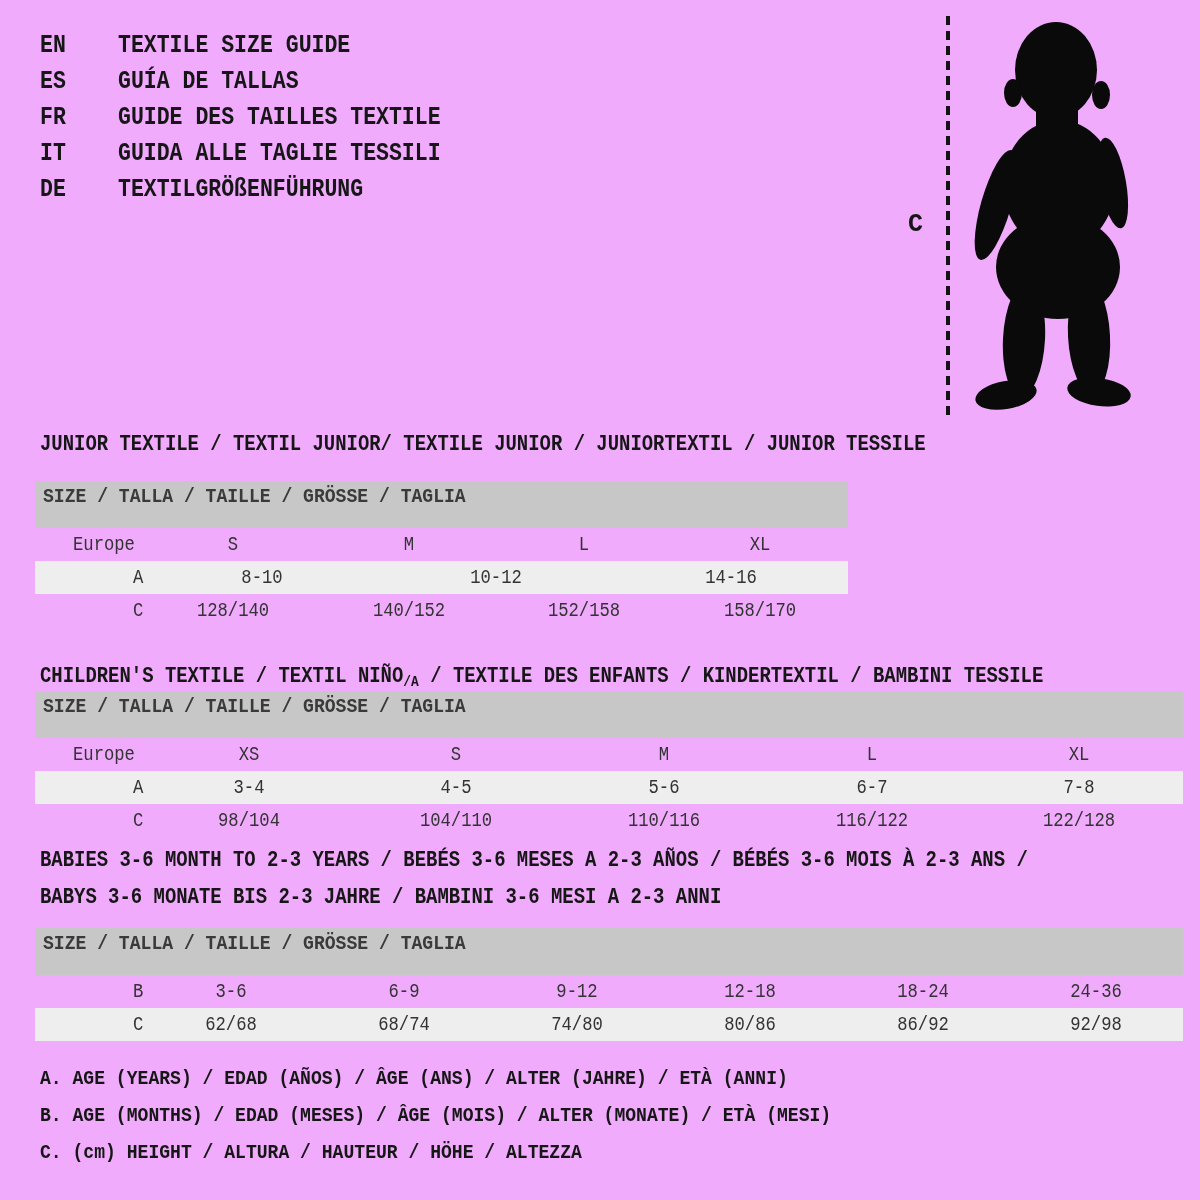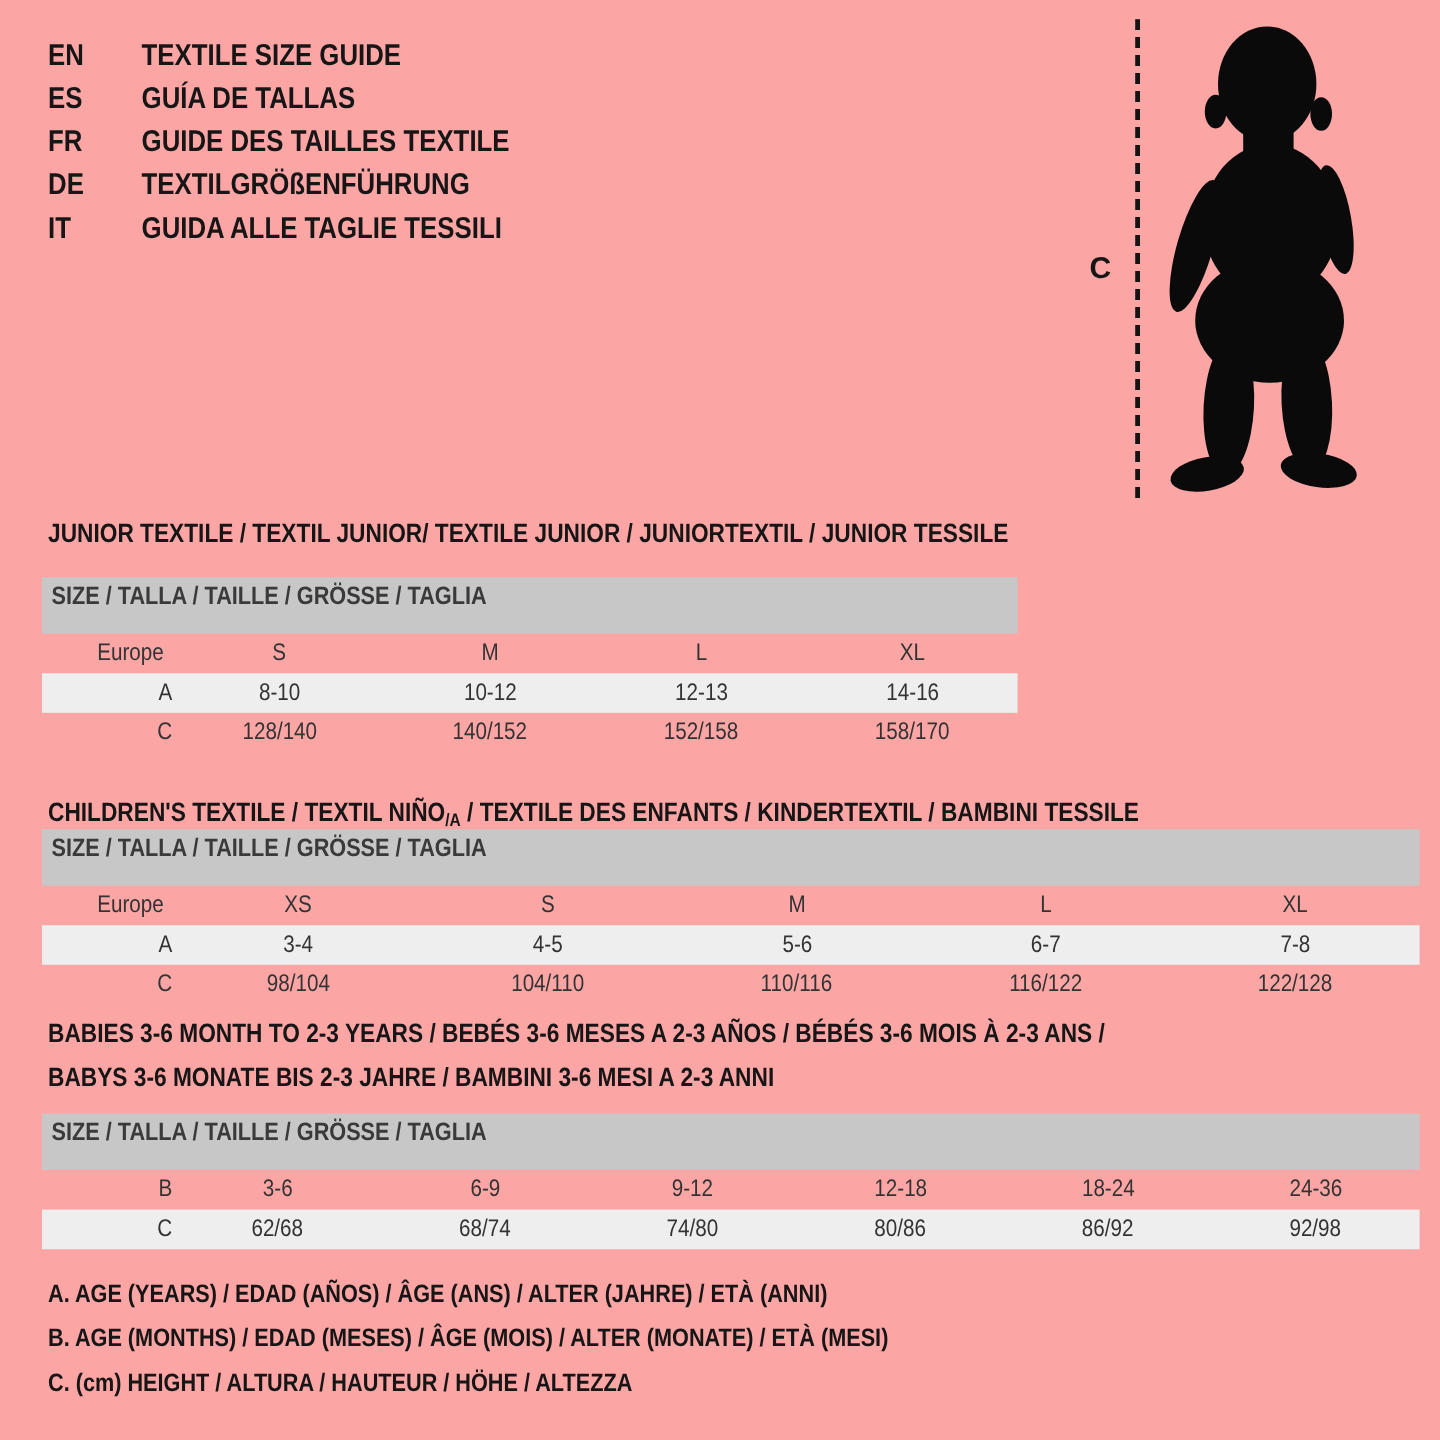--- a/index.html
+++ b/index.html
@@ -1,18 +1,18 @@
 <!DOCTYPE html>
 <html><head>
 <meta charset="utf-8">
 <style>
   html,body{margin:0;padding:0;background:#fff;}
   .canvas{
-    position:relative;width:1200px;height:1200px;background:#fca5a5;overflow:hidden;
-    font-family:Liberation Sans, sans-serif;color:#1e1e1e;
+    position:relative;width:1200px;height:1200px;background:#f0abfc;overflow:hidden;
+    font-family:Liberation Mono, monospace;color:#1e1e1e;
   }
   
   .cx{display:inline-block;transform:scaleX(0.86);transform-origin:50% 50%;white-space:nowrap;}
   .cx-l{transform-origin:0 50%;}
 
   
   .langs{position:absolute;left:40px;top:28px;}
   .lang-row{display:flex;height:36px;line-height:36px;font-weight:700;font-size:25px;color:#161616;}
   .lang-code{width:78px;flex:0 0 78px;}
   
@@ -53,26 +53,26 @@
     </div>
     <div class="lang-row">
       <span class="lang-code"><span class="cx cx-l">ES</span></span>
       <span class="cx cx-l">GUÍA DE TALLAS</span>
     </div>
     <div class="lang-row">
       <span class="lang-code"><span class="cx cx-l">FR</span></span>
       <span class="cx cx-l">GUIDE DES TAILLES TEXTILE</span>
     </div>
     <div class="lang-row">
+      <span class="lang-code"><span class="cx cx-l">IT</span></span>
+      <span class="cx cx-l">GUIDA ALLE TAGLIE TESSILI</span>
+    </div>
+    <div class="lang-row">
       <span class="lang-code"><span class="cx cx-l">DE</span></span>
       <span class="cx cx-l">TEXTILGRÖßENFÜHRUNG</span>
-    </div>
-    <div class="lang-row">
-      <span class="lang-code"><span class="cx cx-l">IT</span></span>
-      <span class="cx cx-l">GUIDA ALLE TAGLIE TESSILI</span>
     </div>
   </div>
 
   <div class="measure-label">C</div>
   <div class="measure-line"></div>
   <svg class="silhouette" viewBox="0 0 178 400" xmlns="http://www.w3.org/2000/svg">
     <g fill="#0a0a0a">
       <ellipse cx="90" cy="55" rx="41" ry="48"></ellipse>
       <ellipse cx="47" cy="78" rx="9" ry="14"></ellipse>
       <ellipse cx="135" cy="80" rx="9" ry="14"></ellipse>
@@ -99,21 +99,20 @@
       <div class="cell label"><span class="cx cx-l">Europe</span></div>
       <div class="cell"><span class="cx">S</span></div>
       <div class="cell"><span class="cx">M</span></div>
       <div class="cell"><span class="cx">L</span></div>
       <div class="cell"><span class="cx">XL</span></div>
     </div>
     <div class="trow alt">
       <div class="cell label"><span class="cx cx-l">A</span></div>
       <div class="cell"><span class="cx">8-10</span></div>
       <div class="cell"><span class="cx">10-12</span></div>
-      <div class="cell"><span class="cx">12-13</span></div>
       <div class="cell"><span class="cx">14-16</span></div>
     </div>
     <div class="trow">
       <div class="cell label"><span class="cx cx-l">C</span></div>
       <div class="cell"><span class="cx">128/140</span></div>
       <div class="cell"><span class="cx">140/152</span></div>
       <div class="cell"><span class="cx">152/158</span></div>
       <div class="cell"><span class="cx">158/170</span></div>
     </div>
   </div>

